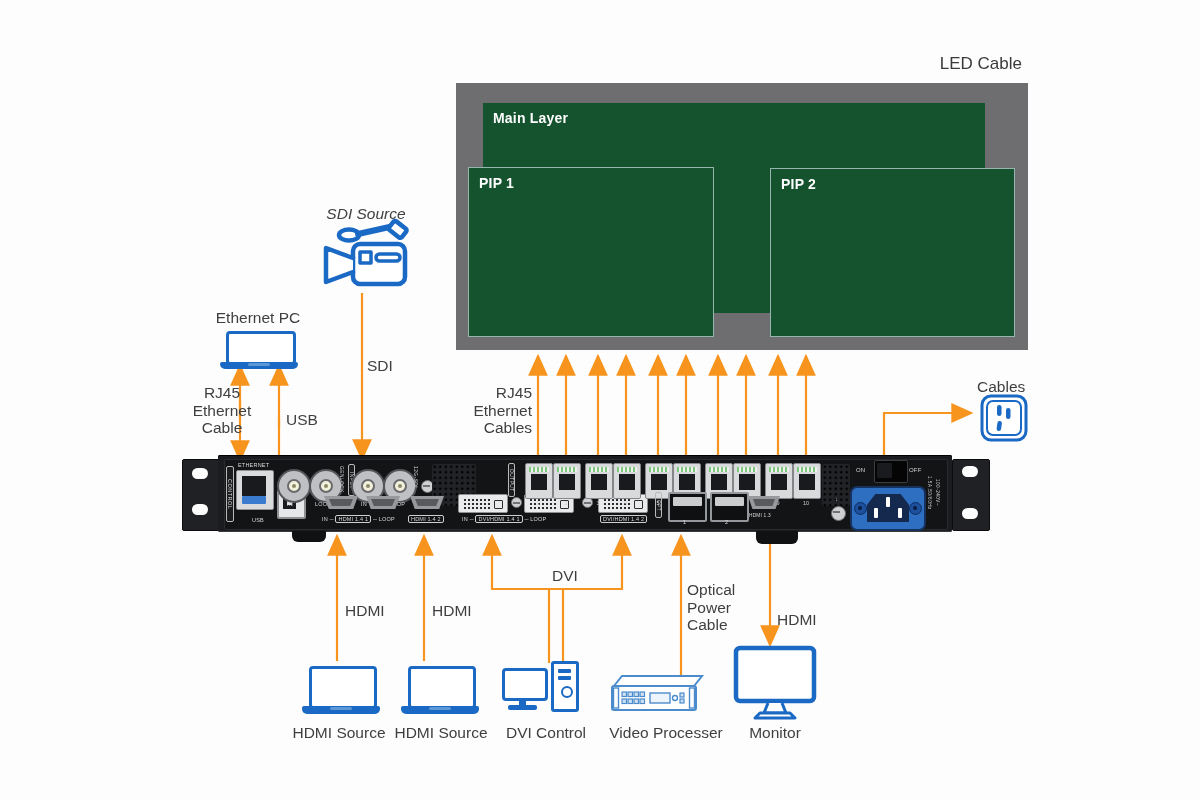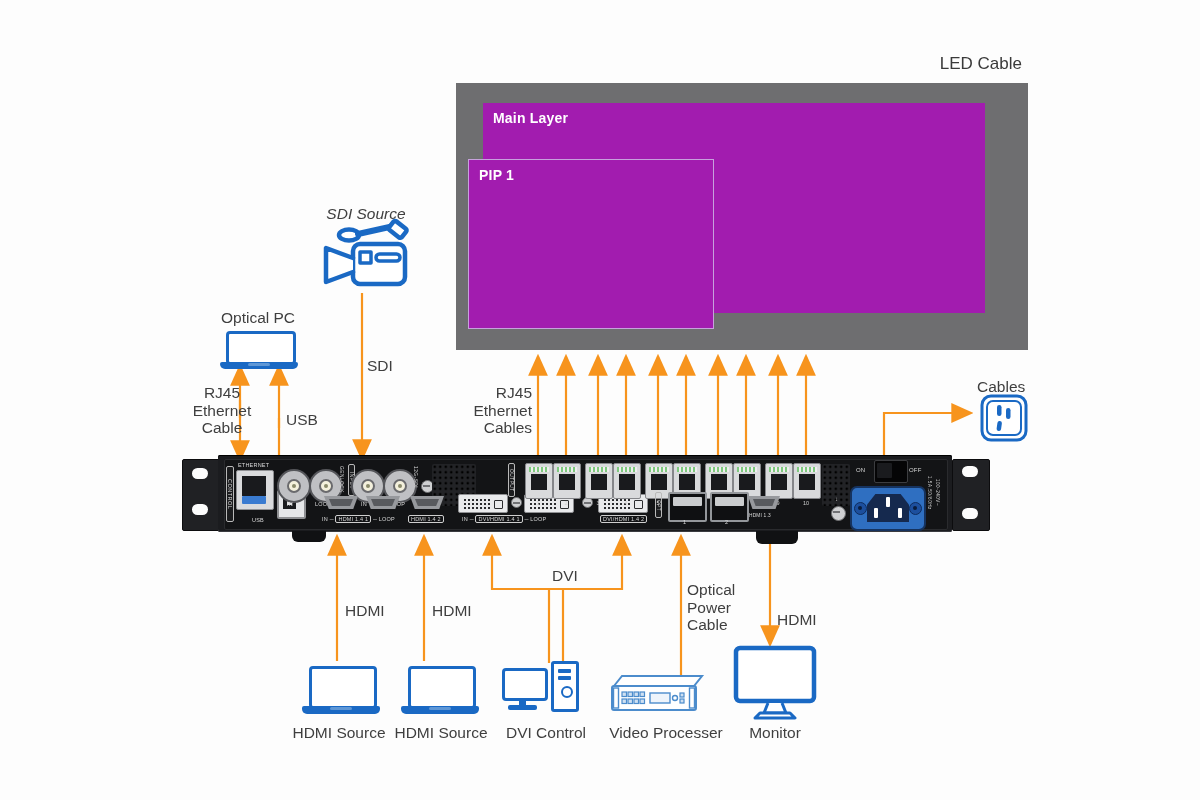--- a/index.html
+++ b/index.html
@@ -6,25 +6,25 @@
   .canvas{position:relative;width:1200px;height:800px;background:#fdfdfd;overflow:hidden;
           font-family:"Liberation Sans", sans-serif;color:#3f3f3f;}
   .abs{position:absolute;}
   .lbl{position:absolute;font-size:15.5px;color:#3f3f3f;line-height:17.5px;white-space:nowrap;}
   .lbl.center{text-align:center;}
   .lbl.right{text-align:right;}
   .lbl.big{font-size:17px;color:#3a3a3a;}
 
   
   .bezel{position:absolute;left:456px;top:83px;width:572px;height:267px;background:#6e6e70;}
-  .layer{position:absolute;background:#a21caf;}
+  .layer{position:absolute;background:#14532d;}
   .layer .tag{position:absolute;left:10px;top:7px;color:#fff;font-size:14px;font-weight:600;letter-spacing:.2px;}
   .main-layer{left:483px;top:103px;width:502px;height:210px;}
   .pip{border:1px solid rgba(220,233,246,.65);}
-  .pip1{left:468px;top:159px;width:244px;height:168px;}
+  .pip1{left:468px;top:167px;width:244px;height:168px;}
   .pip2{left:770px;top:168px;width:243px;height:167px;}
 
   
   svg.wires{position:absolute;left:0;top:0;pointer-events:none;}
   .wire{stroke:#f7941d;stroke-width:2.2;fill:none;}
 
   
   .ear{position:absolute;top:459px;width:36px;height:70px;background:#202124;border:1px solid #0c0c0e;border-radius:2px;}
   .ear .hole{position:absolute;width:16px;height:11px;background:#fdfdfd;border-radius:6px;left:9px;}
   .chassis{position:absolute;left:218px;top:455px;width:734px;height:77px;background:#1b1c1f;border-radius:2px;
@@ -99,20 +99,23 @@
 
 <div class="canvas">
 
   <div class="lbl big right" style="left:880px;top:55px;width:142px;">LED Cable</div>
   <div class="bezel"></div>
   <div class="layer main-layer">
     <span class="tag">Main Layer</span>
   </div>
   <div class="layer pip pip1">
     <span class="tag">PIP 1</span>
+  </div>
+  <div class="layer pip pip2">
+    <span class="tag">PIP 2</span>
   </div>
 
   <svg class="wires" width="1200" height="800">
     <defs>
       <marker id="ah" markerWidth="10" markerHeight="9" refX="8.5" refY="4.5" orient="auto">
         <path d="M0,0 L10,4.5 L0,9 Z" fill="#f7941d"></path>
       </marker>
     </defs>
 
     <path class="wire" d="M240,418 L240,367" marker-end="url(#ah)"></path>
@@ -162,21 +165,21 @@
   <div class="lbl" style="left:345px;top:602px;">HDMI</div>
   <div class="lbl" style="left:432px;top:602px;">HDMI</div>
   <div class="lbl center" style="left:540px;top:567px;width:50px;">DVI</div>
   <div class="lbl" style="left:687px;top:581px;width:70px;">
     <div>Optical</div>
     <div>Power</div>
     <div>Cable</div>
   </div>
   <div class="lbl" style="left:777px;top:611px;">HDMI</div>
 
-  <div class="lbl center" style="left:200px;top:309px;width:116px;">Optical PC</div>
+  <div class="lbl center" style="left:200px;top:309px;width:116px;">Ethernet PC</div>
   <div class="laptop">
     <div class="scr" style="left:226px;top:331px;width:64px;height:28px;"></div>
     <div class="base" style="left:220px;top:362px;width:78px;height:7px;"></div>
   </div>
 
   <div class="lbl center" style="left:308px;top:205px;width:116px;font-style:italic;">SDI Source</div>
   <svg class="abs" style="left:314px;top:218px;" width="100" height="78" viewBox="0 0 100 78">
     <g stroke="#1a69c4" fill="none" stroke-width="4.5" stroke-linejoin="round" stroke-linecap="round">
       <ellipse cx="35" cy="17" rx="10" ry="5.5" fill="#fff"></ellipse>
       <path d="M44,16 L80,8" stroke-width="6"></path>

